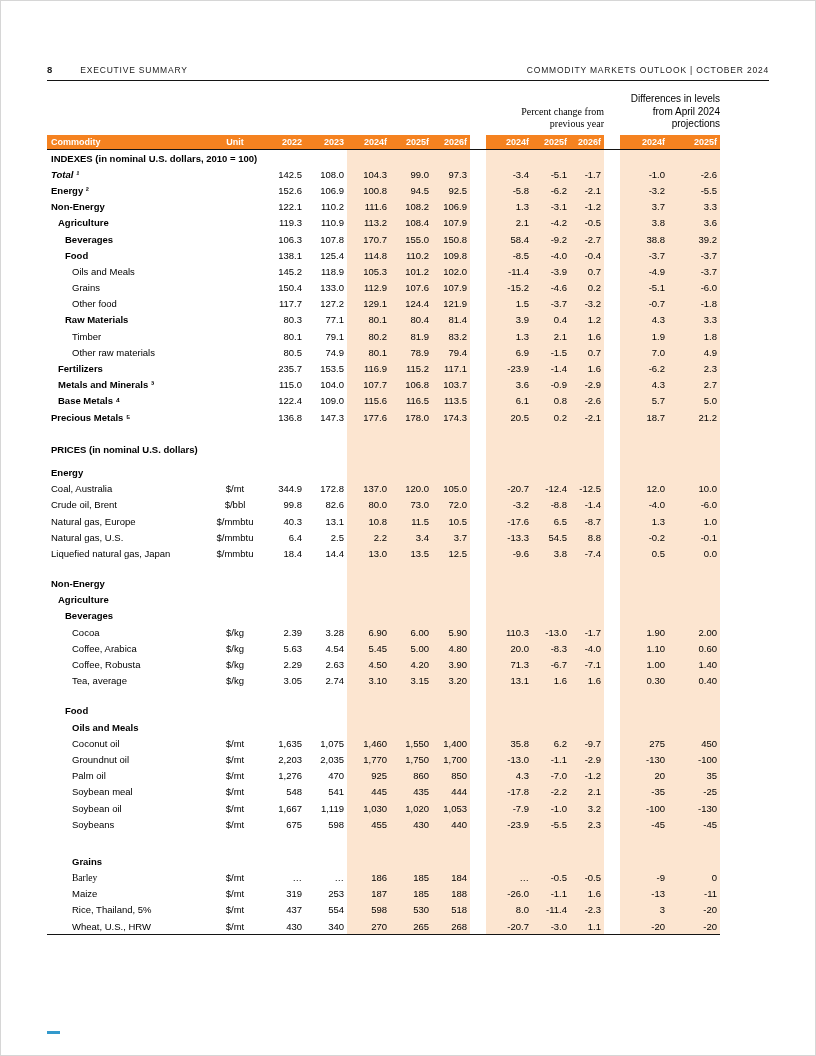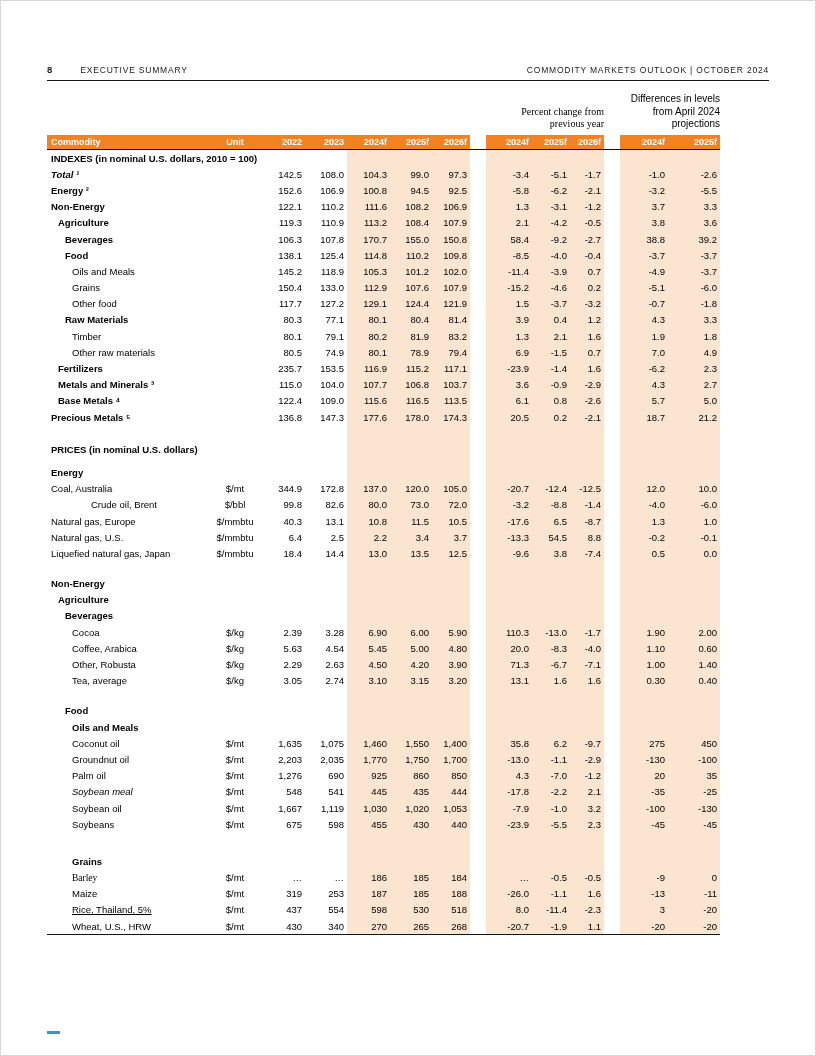--- a/index.html
+++ b/index.html
@@ -444,21 +444,21 @@
           <div class="cell num peach">105.0</div>
           <div class="cell"></div>
           <div class="cell num peach">-20.7</div>
           <div class="cell num peach">-12.4</div>
           <div class="cell num peach">-12.5</div>
           <div class="cell"></div>
           <div class="cell num peach">12.0</div>
           <div class="cell num peach">10.0</div>
         </div>
         <div class="row">
-          <div class="cell label-cell" style="padding-left: 4px; margin-left: 40px;">Crude oil, Brent</div>
+          <div class="cell label-cell" style="padding-left: 4px;">Crude oil, Brent</div>
           <div class="cell center">$/bbl</div>
           <div class="cell num">99.8</div>
           <div class="cell num">82.6</div>
           <div class="cell num peach">80.0</div>
           <div class="cell num peach">73.0</div>
           <div class="cell num peach">72.0</div>
           <div class="cell"></div>
           <div class="cell num peach">-3.2</div>
           <div class="cell num peach">-8.8</div>
           <div class="cell num peach">-1.4</div>
@@ -604,21 +604,21 @@
           <div class="cell num peach">4.80</div>
           <div class="cell"></div>
           <div class="cell num peach">20.0</div>
           <div class="cell num peach">-8.3</div>
           <div class="cell num peach">-4.0</div>
           <div class="cell"></div>
           <div class="cell num peach">1.10</div>
           <div class="cell num peach">0.60</div>
         </div>
         <div class="row">
-          <div class="cell label-cell" style="padding-left: 25px;">Other, Robusta</div>
+          <div class="cell label-cell" style="padding-left: 25px;">Coffee, Robusta</div>
           <div class="cell center">$/kg</div>
           <div class="cell num">2.29</div>
           <div class="cell num">2.63</div>
           <div class="cell num peach">4.50</div>
           <div class="cell num peach">4.20</div>
           <div class="cell num peach">3.90</div>
           <div class="cell"></div>
           <div class="cell num peach">71.3</div>
           <div class="cell num peach">-6.7</div>
           <div class="cell num peach">-7.1</div>
@@ -719,34 +719,34 @@
           <div class="cell num peach">-1.1</div>
           <div class="cell num peach">-2.9</div>
           <div class="cell"></div>
           <div class="cell num peach">-130</div>
           <div class="cell num peach">-100</div>
         </div>
         <div class="row">
           <div class="cell label-cell" style="padding-left: 25px;">Palm oil</div>
           <div class="cell center">$/mt</div>
           <div class="cell num">1,276</div>
-          <div class="cell num">690</div>
+          <div class="cell num">470</div>
           <div class="cell num peach">925</div>
           <div class="cell num peach">860</div>
           <div class="cell num peach">850</div>
           <div class="cell"></div>
           <div class="cell num peach">4.3</div>
           <div class="cell num peach">-7.0</div>
           <div class="cell num peach">-1.2</div>
           <div class="cell"></div>
           <div class="cell num peach">20</div>
           <div class="cell num peach">35</div>
         </div>
         <div class="row">
-          <div class="cell label-cell" style="padding-left: 25px; font-style: italic;">Soybean meal</div>
+          <div class="cell label-cell" style="padding-left: 25px;">Soybean meal</div>
           <div class="cell center">$/mt</div>
           <div class="cell num">548</div>
           <div class="cell num">541</div>
           <div class="cell num peach">445</div>
           <div class="cell num peach">435</div>
           <div class="cell num peach">444</div>
           <div class="cell"></div>
           <div class="cell num peach">-17.8</div>
           <div class="cell num peach">-2.2</div>
           <div class="cell num peach">2.1</div>
@@ -844,21 +844,21 @@
           <div class="cell num peach">188</div>
           <div class="cell"></div>
           <div class="cell num peach">-26.0</div>
           <div class="cell num peach">-1.1</div>
           <div class="cell num peach">1.6</div>
           <div class="cell"></div>
           <div class="cell num peach">-13</div>
           <div class="cell num peach">-11</div>
         </div>
         <div class="row">
-          <div class="cell label-cell" style="padding-left: 25px; text-decoration: underline;">Rice, Thailand, 5%</div>
+          <div class="cell label-cell" style="padding-left: 25px;">Rice, Thailand, 5%</div>
           <div class="cell center">$/mt</div>
           <div class="cell num">437</div>
           <div class="cell num">554</div>
           <div class="cell num peach">598</div>
           <div class="cell num peach">530</div>
           <div class="cell num peach">518</div>
           <div class="cell"></div>
           <div class="cell num peach">8.0</div>
           <div class="cell num peach">-11.4</div>
           <div class="cell num peach">-2.3</div>
@@ -869,21 +869,21 @@
         <div class="row">
           <div class="cell label-cell" style="padding-left: 25px;">Wheat, U.S., HRW</div>
           <div class="cell center">$/mt</div>
           <div class="cell num">430</div>
           <div class="cell num">340</div>
           <div class="cell num peach">270</div>
           <div class="cell num peach">265</div>
           <div class="cell num peach">268</div>
           <div class="cell"></div>
           <div class="cell num peach">-20.7</div>
-          <div class="cell num peach">-1.9</div>
+          <div class="cell num peach">-3.0</div>
           <div class="cell num peach">1.1</div>
           <div class="cell"></div>
           <div class="cell num peach">-20</div>
           <div class="cell num peach">-20</div>
         </div>
       </div>
 
     <div class="table-bottom-rule"></div>
   </div>
 

